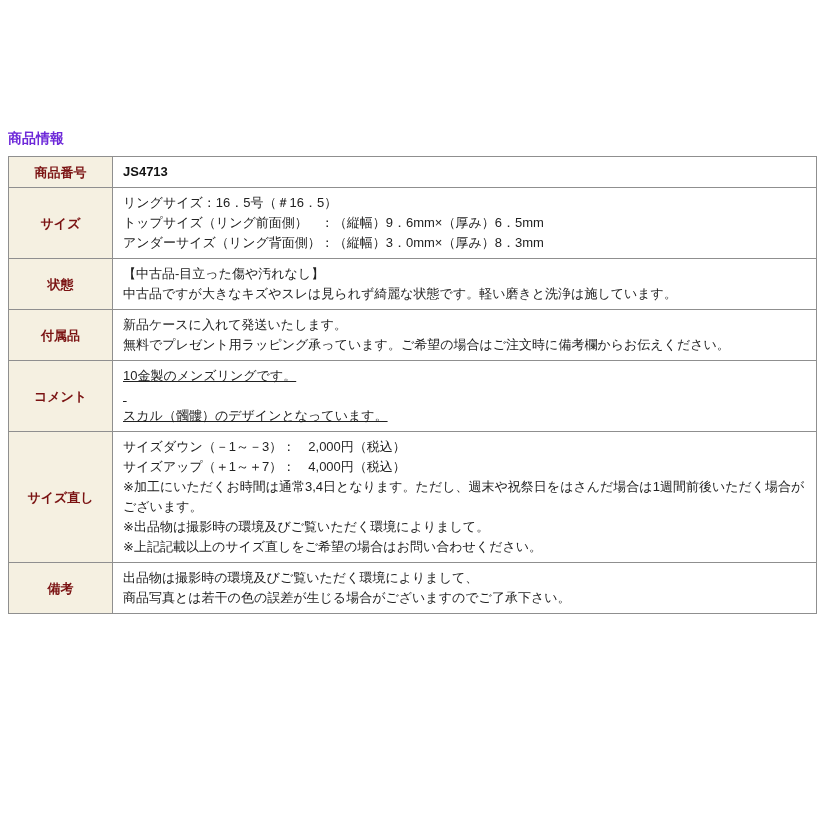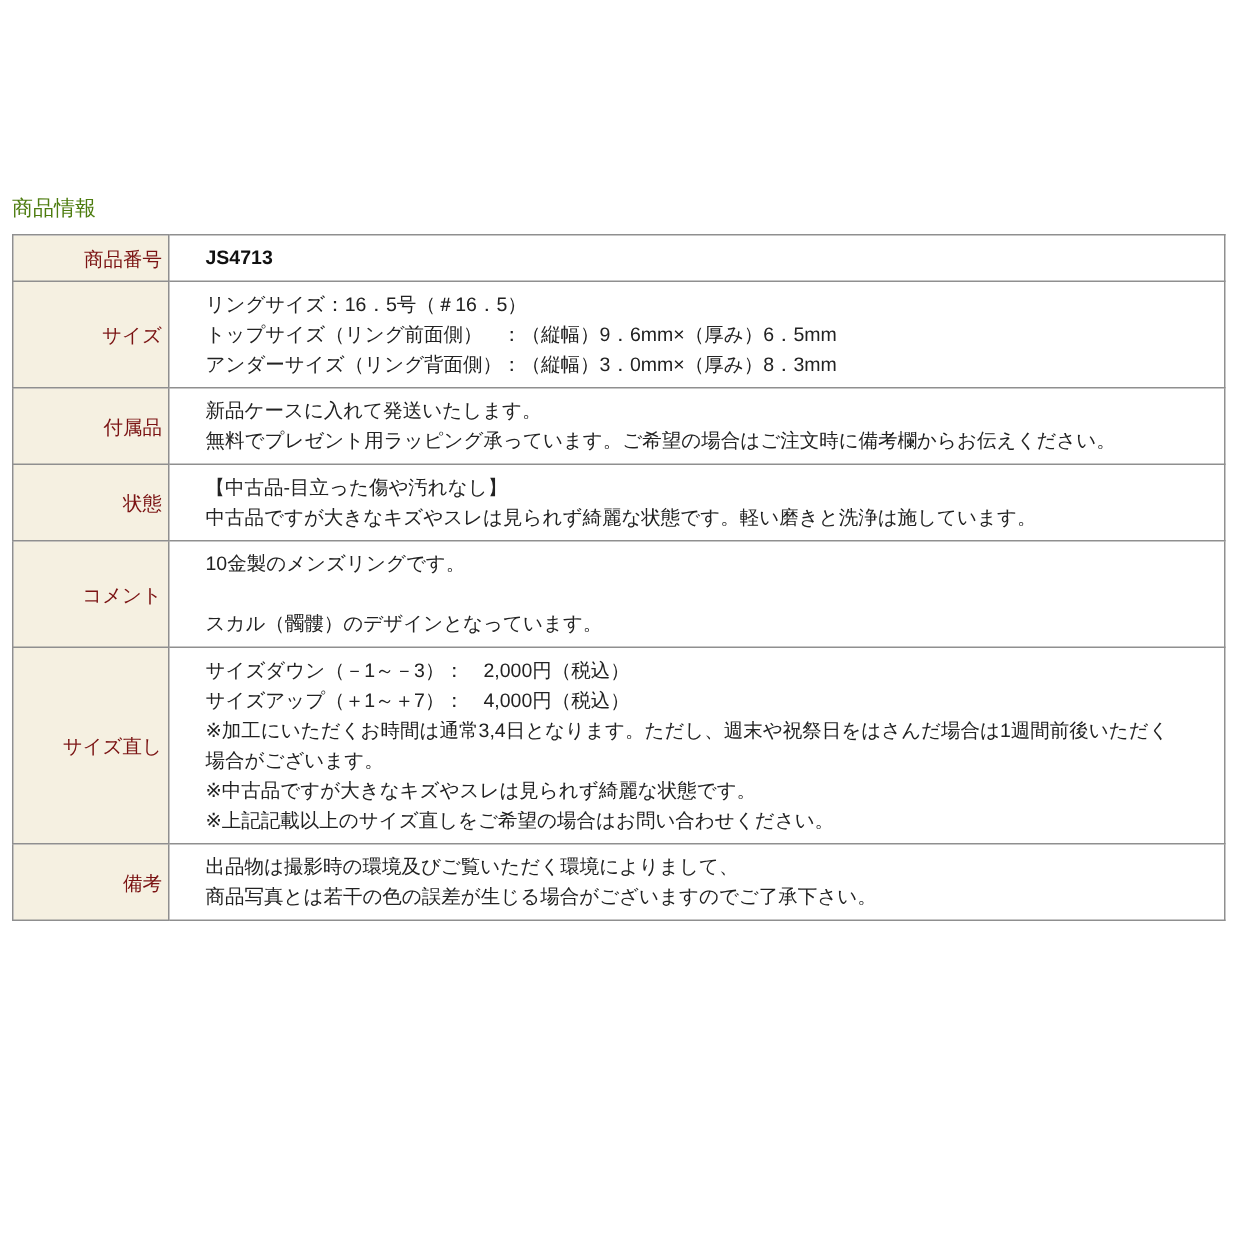--- a/index.html
+++ b/index.html
@@ -14,63 +14,64 @@
     position: relative;
     width: 825px;
     height: 825px;
     box-sizing: border-box;
     padding: 128px 8px 0 8px;
     background: #ffffff;
     overflow: hidden;
   }
   .page-title {
     font-size: 14px;
-    font-weight: normal;
-    color: #4d7c0f;
+    font-weight: bold;
+    color: #6d28d9;
     margin: 0 0 8px 0;
     line-height: 20px;
   }
   table.product {
     border-collapse: collapse;
     width: 100%;
     table-layout: fixed;
     font-size: 13px;
   }
   table.product th,
   table.product td {
     border: 1px solid var(--border-color, #8f8f8f);
   }
   table.product th {
     width: 95px;
     background: var(--label-bg, #f5f0e1);
     color: var(--label-text, #7a1212);
-    font-weight: normal;
-    text-align: right;
+    font-weight: bold;
+    text-align: center;
     vertical-align: middle;
     padding: 5px 4px;
     line-height: 19px;
   }
   table.product td {
-    padding: 5px 24px;
+    padding: 5px 10px;
     color: #222222;
     vertical-align: middle;
     line-height: 20px;
     background: #ffffff;
   }
   table.product td.bold {
     font-weight: bold;
     color: #111111;
   }
   .line {
     min-height: 20px;
     white-space: pre-wrap;
   }
   td.tall {
     padding-top: 11px;
     padding-bottom: 11px;
+    text-decoration: underline;
   }
 </style>
 </head>
 <body>
 
 <div class="page">
   <h1 class="page-title">商品情報</h1>
   <table class="product">
     <tbody>
         <tr>
@@ -81,48 +82,48 @@
         </tr>
         <tr>
           <th>サイズ</th>
           <td>
             <div class="line">リングサイズ：16．5号（＃16．5）</div>
             <div class="line">トップサイズ（リング前面側）　：（縦幅）9．6mm×（厚み）6．5mm</div>
             <div class="line">アンダーサイズ（リング背面側）：（縦幅）3．0mm×（厚み）8．3mm</div>
           </td>
         </tr>
         <tr>
+          <th>状態</th>
+          <td>
+            <div class="line">【中古品-目立った傷や汚れなし】</div>
+            <div class="line">中古品ですが大きなキズやスレは見られず綺麗な状態です。軽い磨きと洗浄は施しています。</div>
+          </td>
+        </tr>
+        <tr>
           <th>付属品</th>
           <td>
             <div class="line">新品ケースに入れて発送いたします。</div>
             <div class="line">無料でプレゼント用ラッピング承っています。ご希望の場合はご注文時に備考欄からお伝えください。</div>
-          </td>
-        </tr>
-        <tr>
-          <th>状態</th>
-          <td>
-            <div class="line">【中古品-目立った傷や汚れなし】</div>
-            <div class="line">中古品ですが大きなキズやスレは見られず綺麗な状態です。軽い磨きと洗浄は施しています。</div>
           </td>
         </tr>
         <tr>
           <th>コメント</th>
           <td class="tall">
             <div class="line">10金製のメンズリングです。</div>
             <div class="line">&nbsp;</div>
             <div class="line">スカル（髑髏）のデザインとなっています。</div>
           </td>
         </tr>
         <tr>
           <th>サイズ直し</th>
           <td>
             <div class="line">サイズダウン（－1～－3）：　2,000円（税込）</div>
             <div class="line">サイズアップ（＋1～＋7）：　4,000円（税込）</div>
             <div class="line">※加工にいただくお時間は通常3,4日となります。ただし、週末や祝祭日をはさんだ場合は1週間前後いただく場合がございます。</div>
-            <div class="line">※中古品ですが大きなキズやスレは見られず綺麗な状態です。</div>
+            <div class="line">※出品物は撮影時の環境及びご覧いただく環境によりまして。</div>
             <div class="line">※上記記載以上のサイズ直しをご希望の場合はお問い合わせください。</div>
           </td>
         </tr>
         <tr>
           <th>備考</th>
           <td>
             <div class="line">出品物は撮影時の環境及びご覧いただく環境によりまして、</div>
             <div class="line">商品写真とは若干の色の誤差が生じる場合がございますのでご了承下さい。</div>
           </td>
         </tr>

